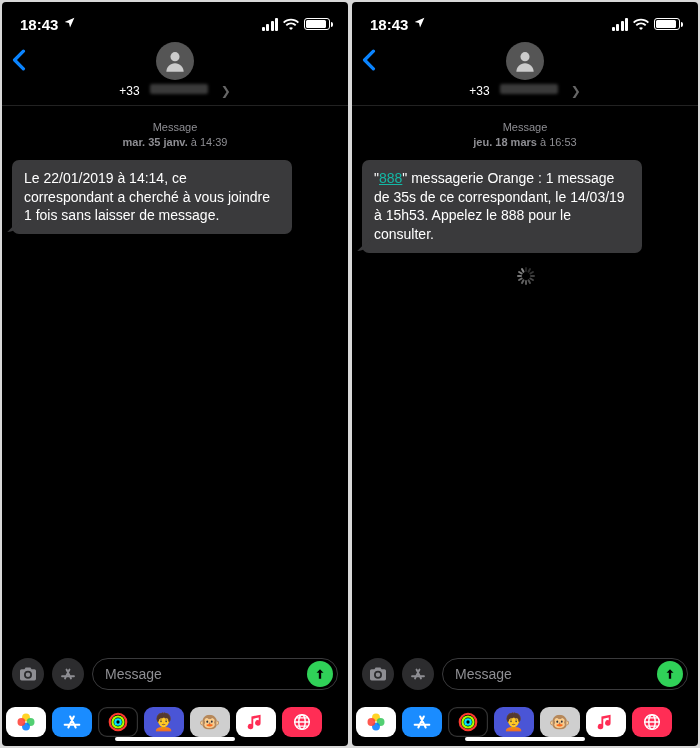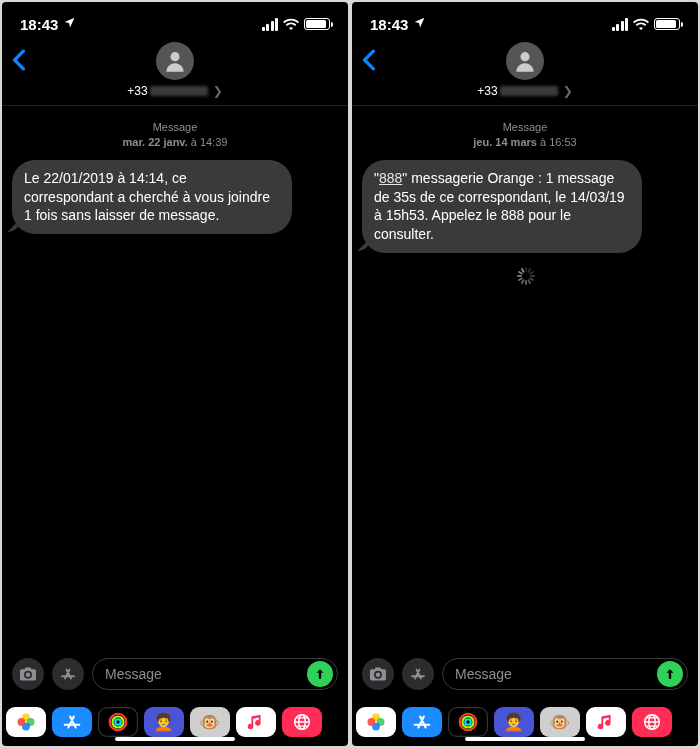--- a/index.html
+++ b/index.html
@@ -46,21 +46,21 @@
     position:absolute; left:10px; top:8px;
     color:#0a84ff; font-size:28px; font-weight:400;
   }
   .avatar {
     width: 38px; height:38px; border-radius:50%;
     background:#555; display:flex; align-items:center; justify-content:center;
     margin-top:2px;
   }
   .avatar svg { width:26px; height:26px; fill:#ccc; }
   .contact-line {
-    display:flex; align-items:center; gap:2px;
+    display:flex; align-items:flex-start; gap:10px;
     margin-top:4px; color:#fff; font-size:12px;
   }
   .contact-line .blur {
     width:58px; height:10px; background:#3a3a3a; filter: blur(1.5px); border-radius:2px;
   }
   .chev { color:#666; font-size:12px; margin-left:3px;}
   
   .conv {
     flex:1; padding: 14px 10px 0;
     display:flex; flex-direction:column;
@@ -68,31 +68,31 @@
   }
   .ts-header {
     text-align:center; color:#8e8e93; font-size:11px; line-height:1.35;
     margin-bottom:10px;
   }
   .ts-header .label { display:block; }
   .bubble {
     align-self:flex-start;
     background:#3a3a3c;
     color:#fff; font-size:14px; line-height:1.35;
-    padding:9px 12px; border-radius:23px;
+    padding:9px 12px; border-radius:7px;
     max-width: 280px;
     position:relative;
   }
   .bubble.withtail::before {
     content:""; position:absolute; left:-5px; bottom:2px;
     width:14px; height:14px; background:#3a3a3c;
     border-bottom-right-radius:14px;
     clip-path: polygon(0 100%, 100% 100%, 100% 0);
   }
-  .bubble a { color:#e5e5e5; text-decoration: underline; }
+  .bubble a { color:#14b8a6; text-decoration: underline; }
   .spinner {
     align-self:center; margin-top:14px;
     width:18px; height:18px; position:relative;
   }
   .spinner span {
     position:absolute; left:50%; top:0;
     width:2px; height:5px; background:#888; border-radius:1px;
     transform-origin: 1px 9px;
   }
   
@@ -184,21 +184,21 @@
     <div class="contact-line">
       <span>+33</span>
       <span class="blur"></span>
       <span class="chev">❯</span>
     </div>
   </div>
 
   <div class="conv">
     <div class="ts-header">
       <span class="label">Message</span>
-      <span><b>mar. 22 janv.</b><span> à 14:39</span></span>
+      <span><b>mar. 35 janv.</b><span> à 14:39</span></span>
     </div>
     <div class="bubble withtail">
       <span>Le 22/01/2019 à 14:14, ce correspondant a cherché à vous joindre 1 fois sans laisser de message.</span>
     </div>
   </div>
 
   <div class="input-bar">
     <div class="circle-btn">
       <svg width="20" height="16" viewBox="0 0 24 20" fill="#8e8e93">
           <path d="M9 2l-1.5 2H4a2 2 0 00-2 2v10a2 2 0 002 2h16a2 2 0 002-2V6a2 2 0 00-2-2h-3.5L15 2H9zm3 4a5 5 0 110 10 5 5 0 010-10zm0 2.2a2.8 2.8 0 100 5.6 2.8 2.8 0 000-5.6z"></path>
@@ -303,21 +303,21 @@
     <div class="contact-line">
       <span>+33</span>
       <span class="blur"></span>
       <span class="chev">❯</span>
     </div>
   </div>
 
   <div class="conv">
     <div class="ts-header">
       <span class="label">Message</span>
-      <span><b>jeu. 14 mars</b><span> à 16:53</span></span>
+      <span><b>jeu. 18 mars</b><span> à 16:53</span></span>
     </div>
     <div class="bubble withtail">
       <span><span>"</span><a href="#">888</a><span>" messagerie Orange : 1 message de 35s de ce correspondant, le 14/03/19 à 15h53. Appelez le 888 pour le consulter.</span></span>
     </div>
     <div class="spinner" id="sp2">
         <span style="transform: rotate(0deg); opacity: 0.25;"></span>
         <span style="transform: rotate(30deg); opacity: 0.32;"></span>
         <span style="transform: rotate(60deg); opacity: 0.39;"></span>
         <span style="transform: rotate(90deg); opacity: 0.45;"></span>
         <span style="transform: rotate(120deg); opacity: 0.52;"></span>

